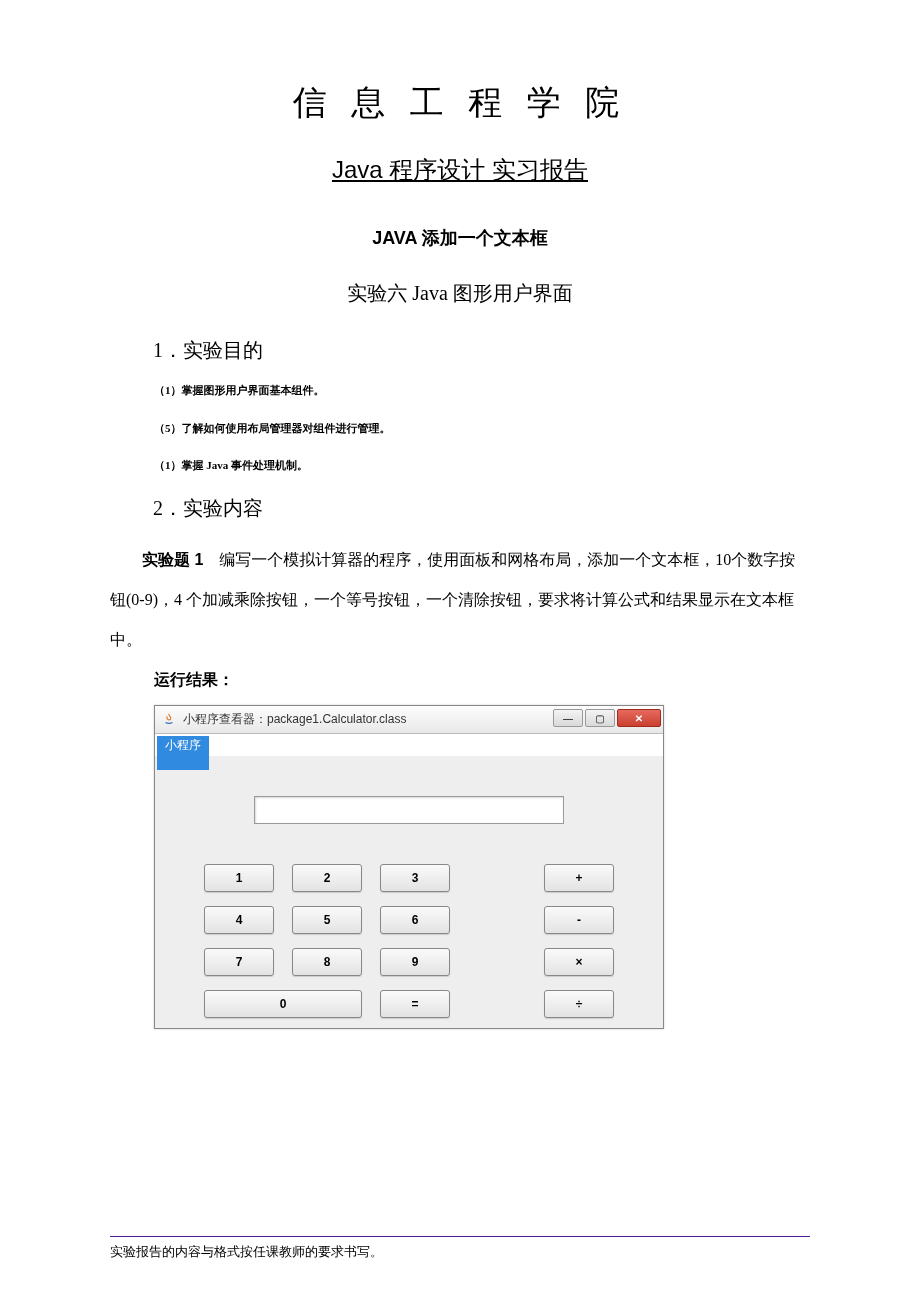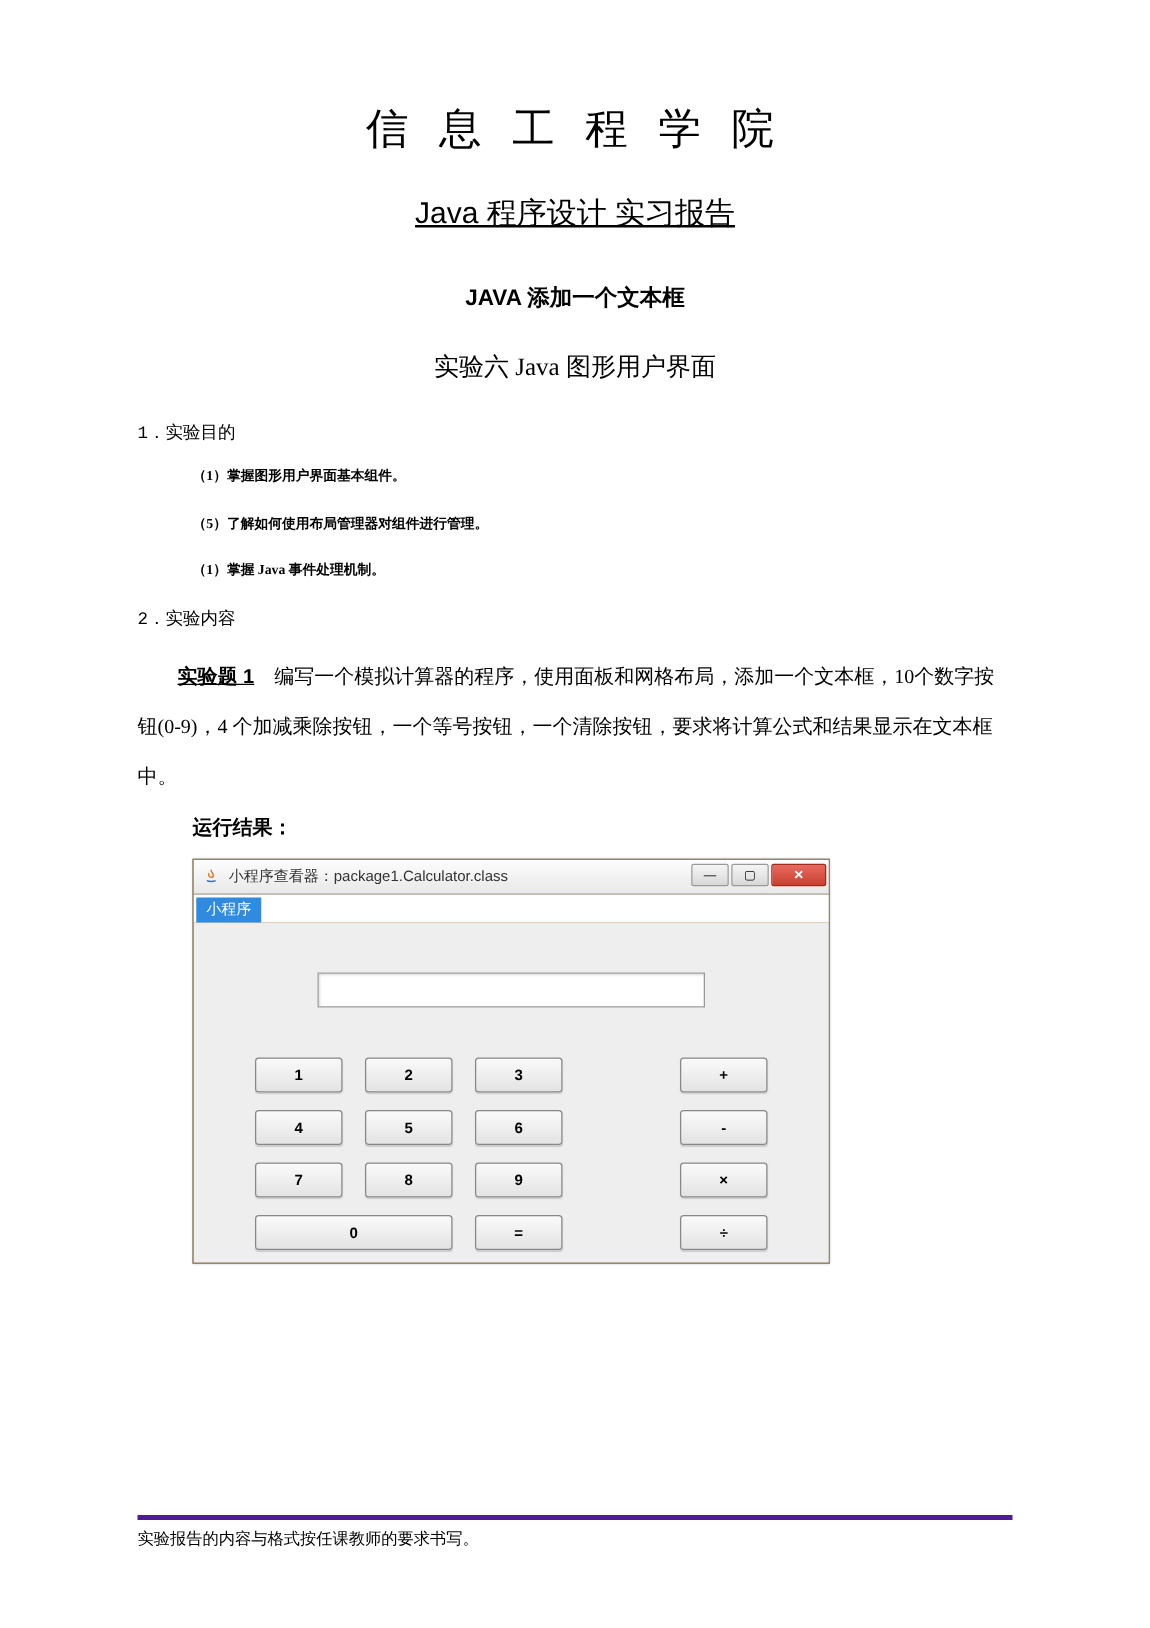--- a/index.html
+++ b/index.html
@@ -33,30 +33,30 @@
       font-weight: bold;
       font-family: "SimHei", "Microsoft YaHei", sans-serif;
       margin-bottom: 30px;
     }
     .title-exp {
       text-align: center;
       font-size: 20px;
       font-family: "SimSun", "宋体", serif;
       margin-bottom: 30px;
     }
-    .h-num { font-size: 14px; font-family: Liberation Mono, monospace; margin-bottom: 18px; }
+    .h-num { font-size: 20px; font-family: Liberation Serif, serif; margin-bottom: 18px; margin-left: 43px; }
     .indent { padding-left: 44px; font-size: 11px; margin-bottom: 20px; line-height: 1.6; font-weight: bold; }
     .para {
       font-size: 16px;
       line-height: 2.5;
       text-indent: 2em;
       margin-bottom: 6px;
       font-family: "SimSun", serif;
     }
-    .para .bold { font-weight: bold; font-family: "SimHei", sans-serif; text-decoration: underline; }
+    .para .bold { font-weight: bold; font-family: "SimHei", sans-serif; }
     .run-label { font-weight: bold; font-family: "SimHei", sans-serif; font-size: 16px; margin: 10px 0 14px 44px; }
 
     
     .applet-window {
       width: 510px;
       margin-left: 44px;
       border: 1px solid #888;
       background: #a16207;
       box-shadow: 0 0 2px rgba(0,0,0,0.2);
     }
@@ -81,21 +81,21 @@
       border: 1px solid #999;
       border-radius: 2px;
       margin-left: 2px;
       background: linear-gradient(#f5f5f5,#d8d8d8);
       display: flex; align-items: center; justify-content: center;
       font-size: 10px; font-family: Arial;
     }
     .win-btn.close { background: linear-gradient(#e76a5e,#c94030); color:#fff; border-color:#a02a1c; font-weight:bold; width:44px; }
     .menubar { height: 22px; background:#fff; }
     .menu-item {
-      display:inline-block; height:20px; padding:0 8px; margin:2px 0 0 2px;
+      display:inline-block; height:34px; padding:0 8px; margin:2px 0 0 2px;
       background:#2f8ae0; color:#fff; font-size:12px;
       font-family:"Microsoft YaHei",sans-serif; line-height:18px;
     }
     .applet-body { background:#eee; padding: 40px 20px 10px 20px; }
     .calc-display {
       width: 310px; height: 28px; margin: 0 auto 40px auto;
       background:#fff; border:1px solid #999;
       box-shadow: inset 1px 1px 2px rgba(0,0,0,0.15);
       padding: 4px 6px; font-size:13px;
     }
@@ -109,22 +109,22 @@
       box-shadow: 0 1px 1px rgba(0,0,0,0.15);
     }
     .wide { grid-column: span 2; }
     .applet-status {
       background:#fff; border-top:1px solid #bbb;
       font-size:12px; font-family:"Microsoft YaHei",sans-serif;
       padding:4px 6px; margin-top:22px; color:#333;
     }
 
     .footer {
-      position:absolute; left:110px; right:110px; bottom:62px;
-      border-top:4px solid #4c1d95; padding-top:6px;
+      position:absolute; left:110px; right:110px; bottom:41px;
+      border-top:1px solid #4c1d95; padding-top:6px;
       font-size:13px; font-family:"SimSun",serif;
     }
   </style>
 </head>
 <body>
 
 <div class="title-main">信 息 工 程 学 院</div>
 <div class="title-sub">Java 程序设计 实习报告</div>
 <div class="title-section">JAVA 添加一个文本框</div>
 <div class="title-exp">实验六 Java 图形用户界面</div>

